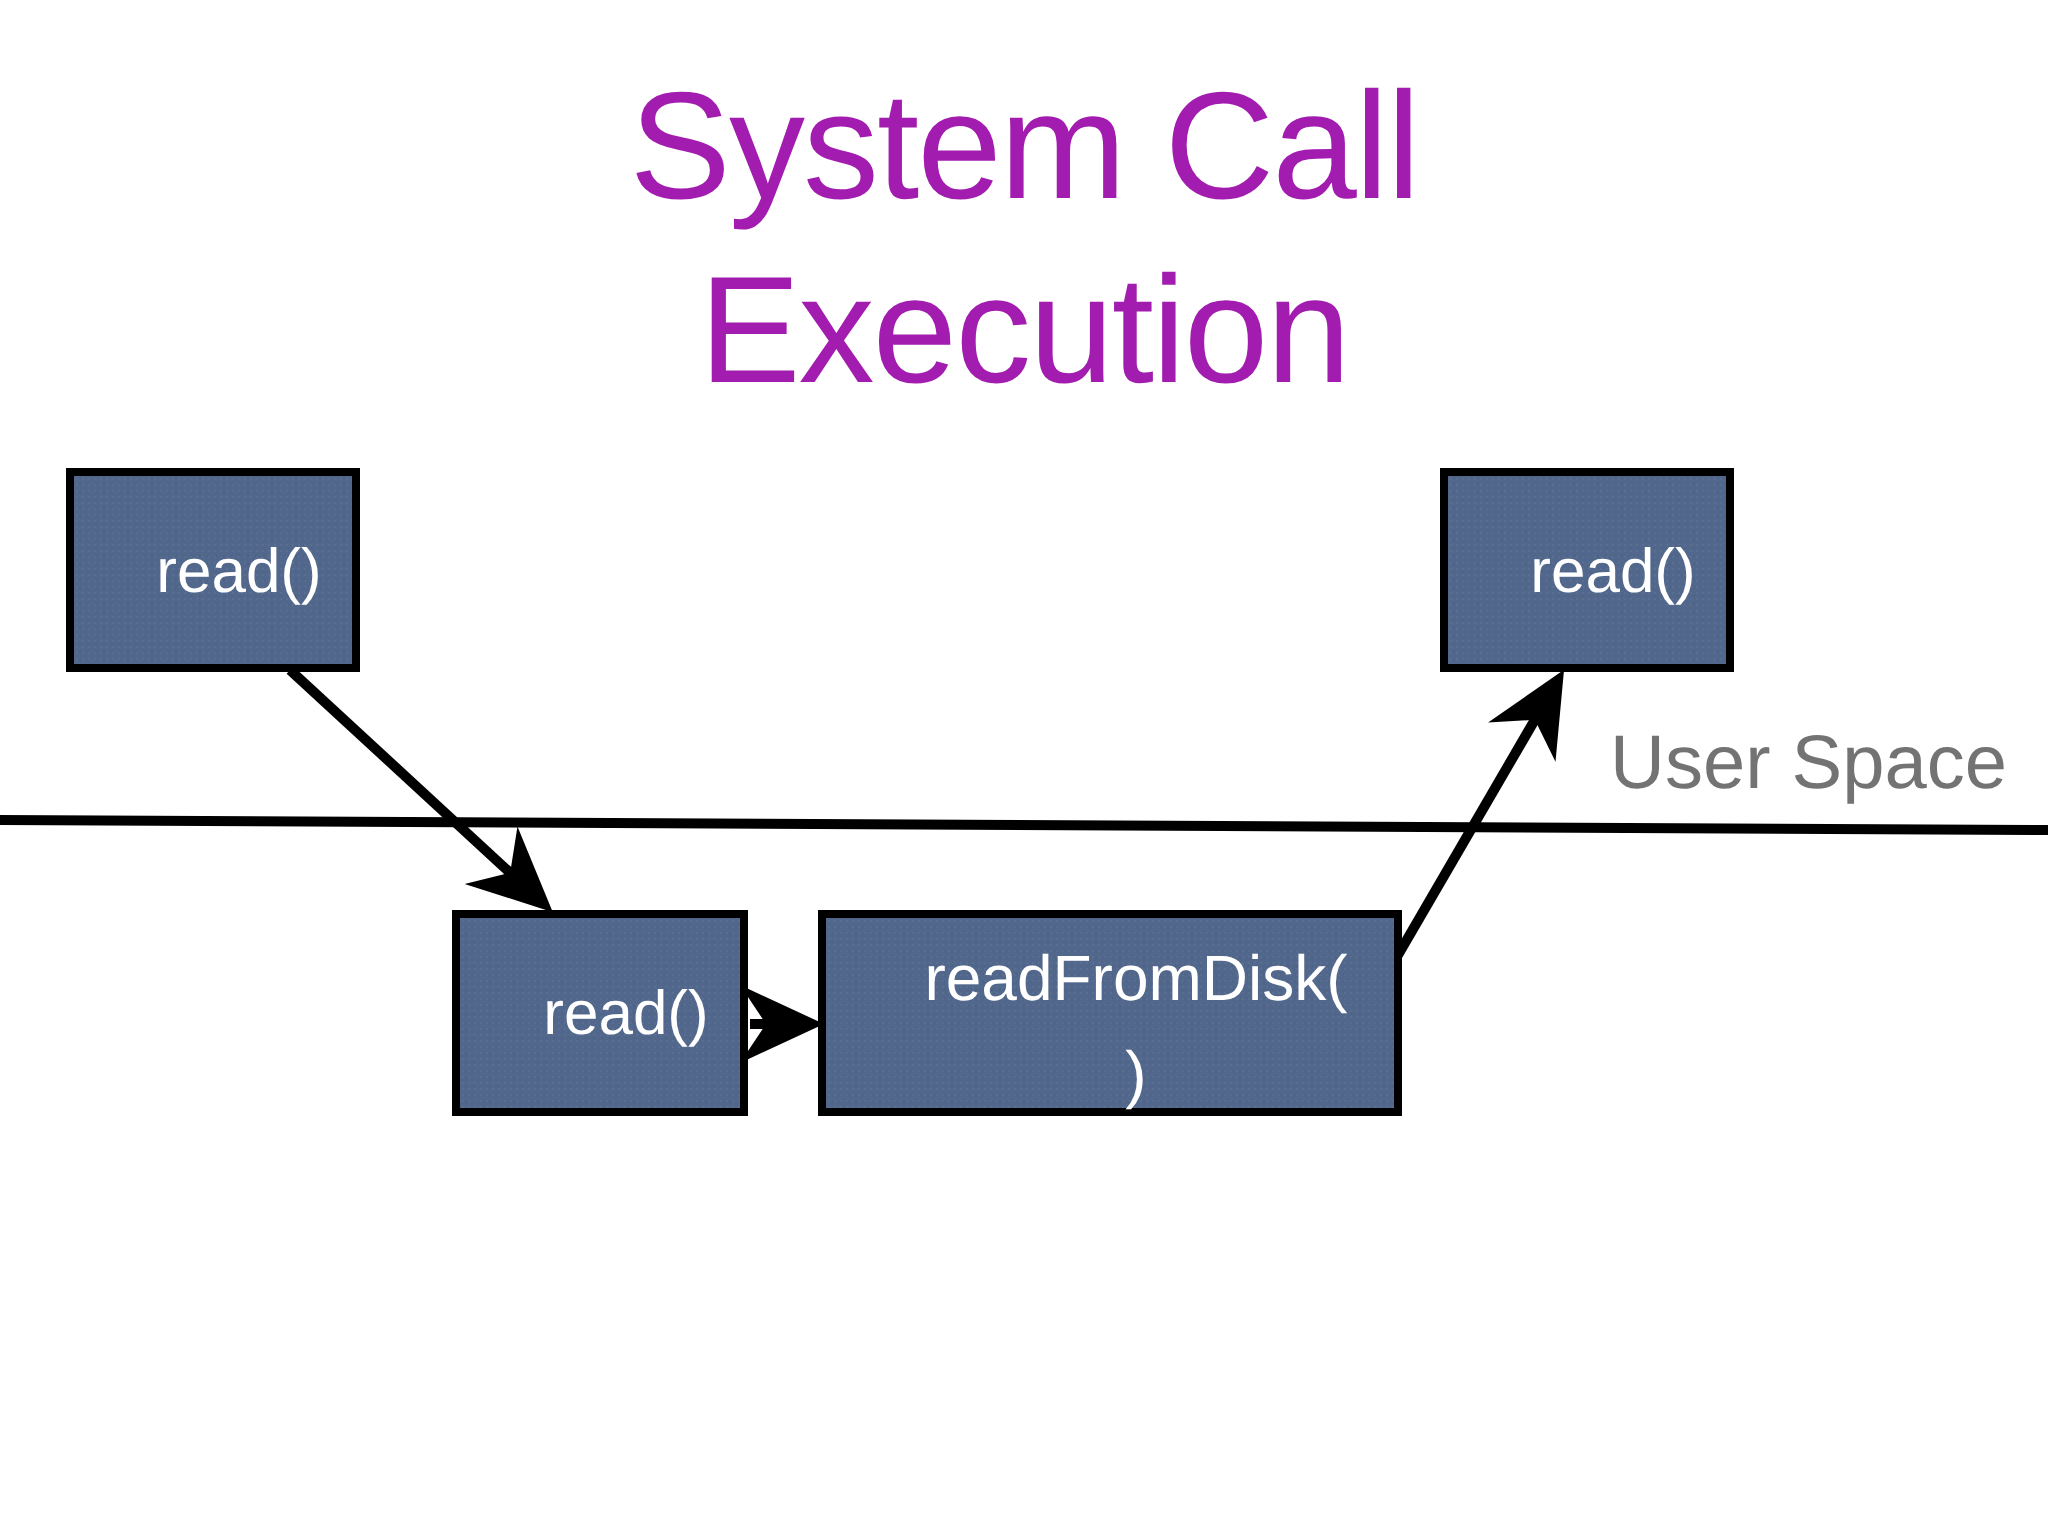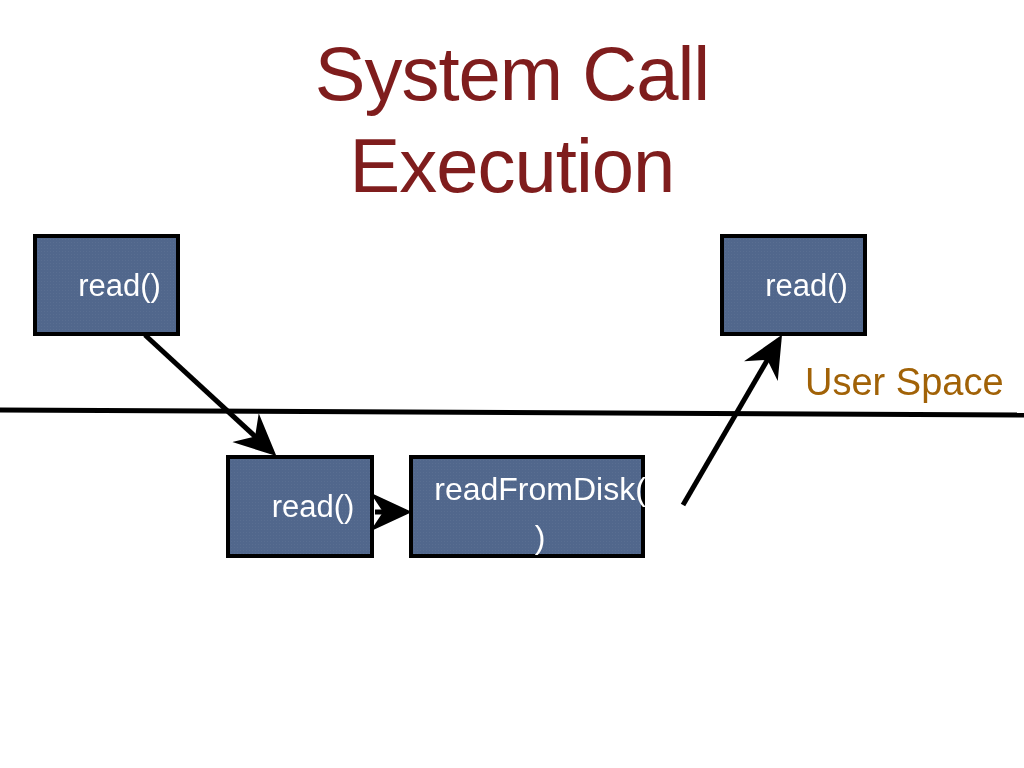--- a/index.html
+++ b/index.html
@@ -22,21 +22,21 @@
   #title {
     position: absolute;
     left: 0;
     top: 28px;
     width: 1024px;
     text-align: center;
     font-family: "Liberation Sans", sans-serif;
     font-size: 76px;
     line-height: 92px;
     font-weight: 400;
-    color: #7f1d1d;
+    color: #a21caf;
     letter-spacing: -1px;
     white-space: pre-line;
   }
 
   
   .box {
     position: absolute;
     box-sizing: border-box;
     background-color: #51678C;
     background-image:
@@ -56,34 +56,34 @@
     font-weight: 400;
     white-space: pre-line;
     overflow: visible;
     padding-left: 26px;
   }
 
   #box-user-read   { left: 33px;  top: 234px; width: 147px; height: 102px; }
   #box-user-return { left: 720px; top: 234px; width: 147px; height: 102px; }
   #box-kernel-read { left: 226px; top: 455px; width: 148px; height: 103px; }
   #box-kernel-disk {
-    left: 409px; top: 455px; width: 236px; height: 103px;
+    left: 409px; top: 455px; width: 292px; height: 103px;
     font-size: 32px; line-height: 48px;
     align-items: flex-start;
     padding-top: 6px;
   }
 
   
   .space-label {
     position: absolute;
     font-family: "Liberation Sans", sans-serif;
     font-size: 38px;
     line-height: 44px;
     font-weight: 400;
-    color: #a16207;
+    color: #737373;
     white-space: nowrap;
   }
   #label-user   { left: 805px; top: 360px; }
   #label-kernel { left: 788px; top: 612px; }
 
   
   #overlay {
     position: absolute;
     left: 0;
     top: 0;

